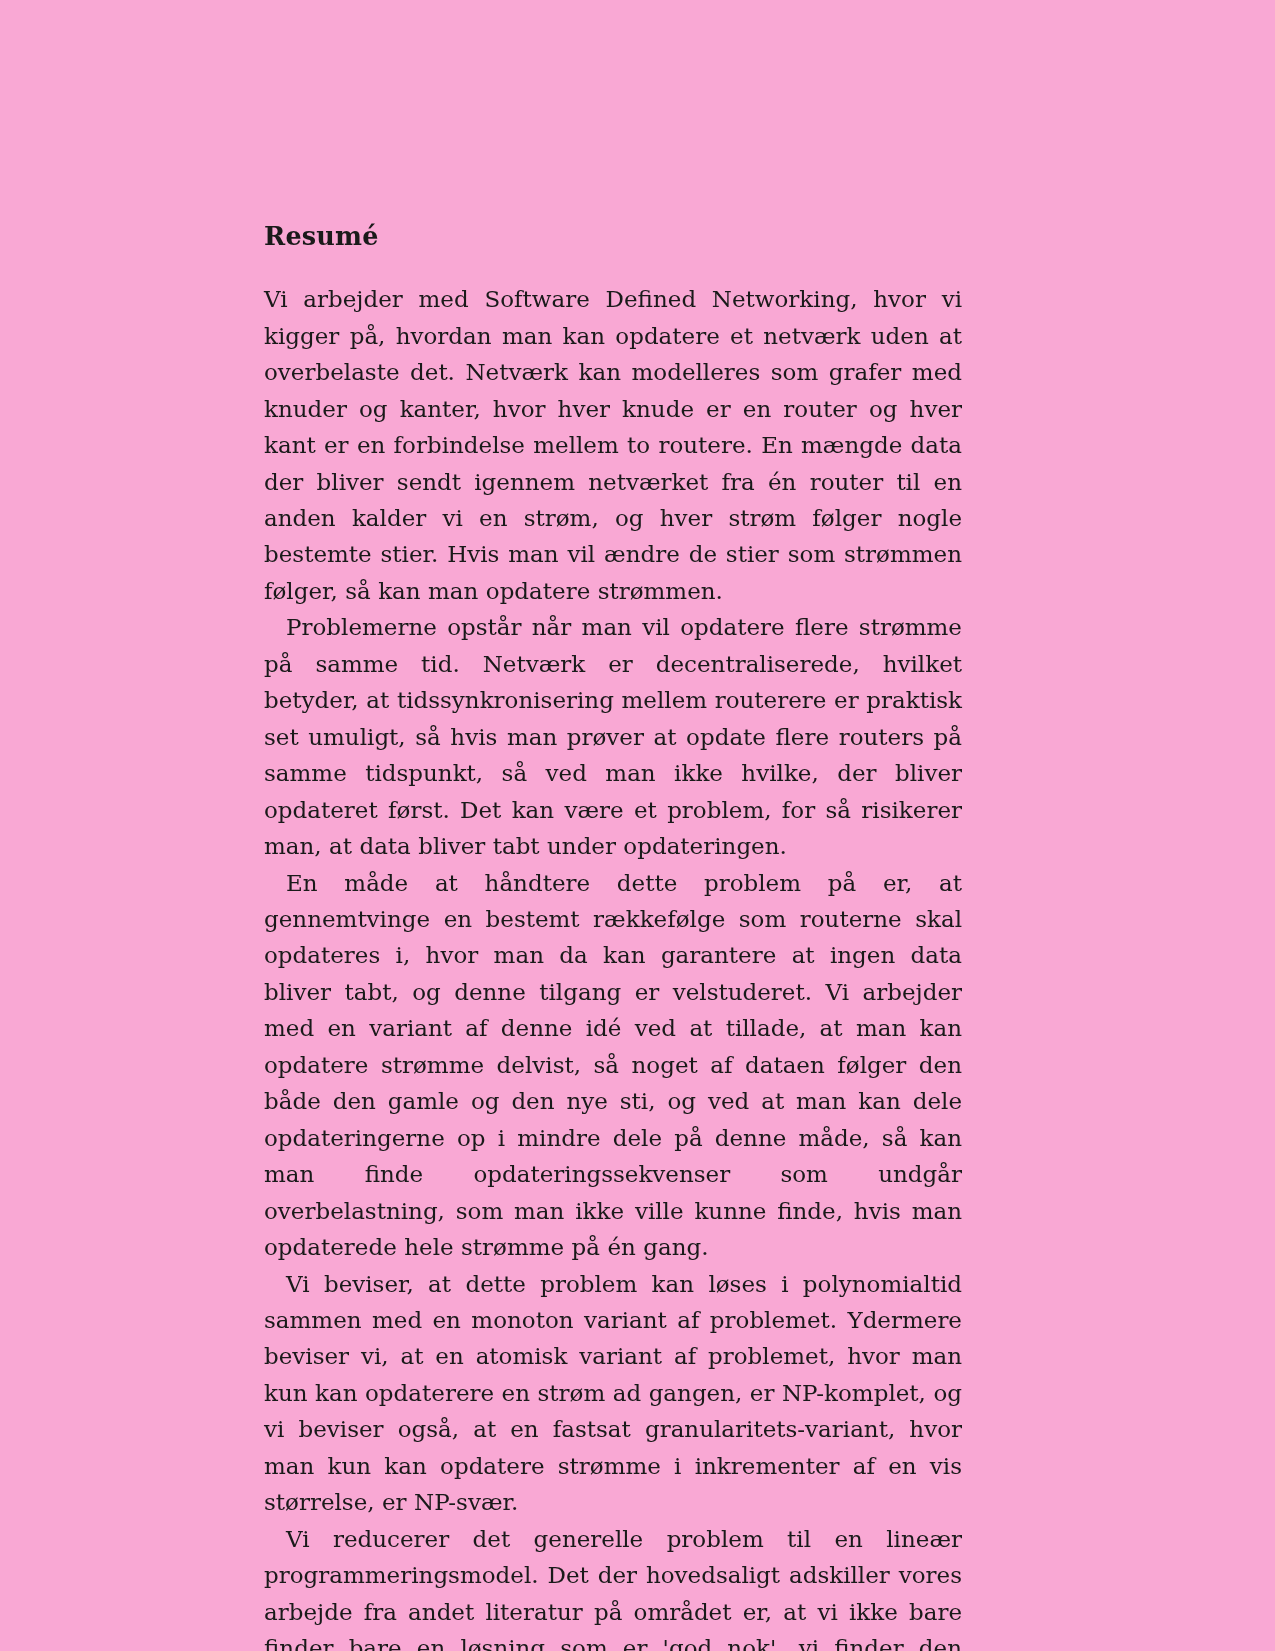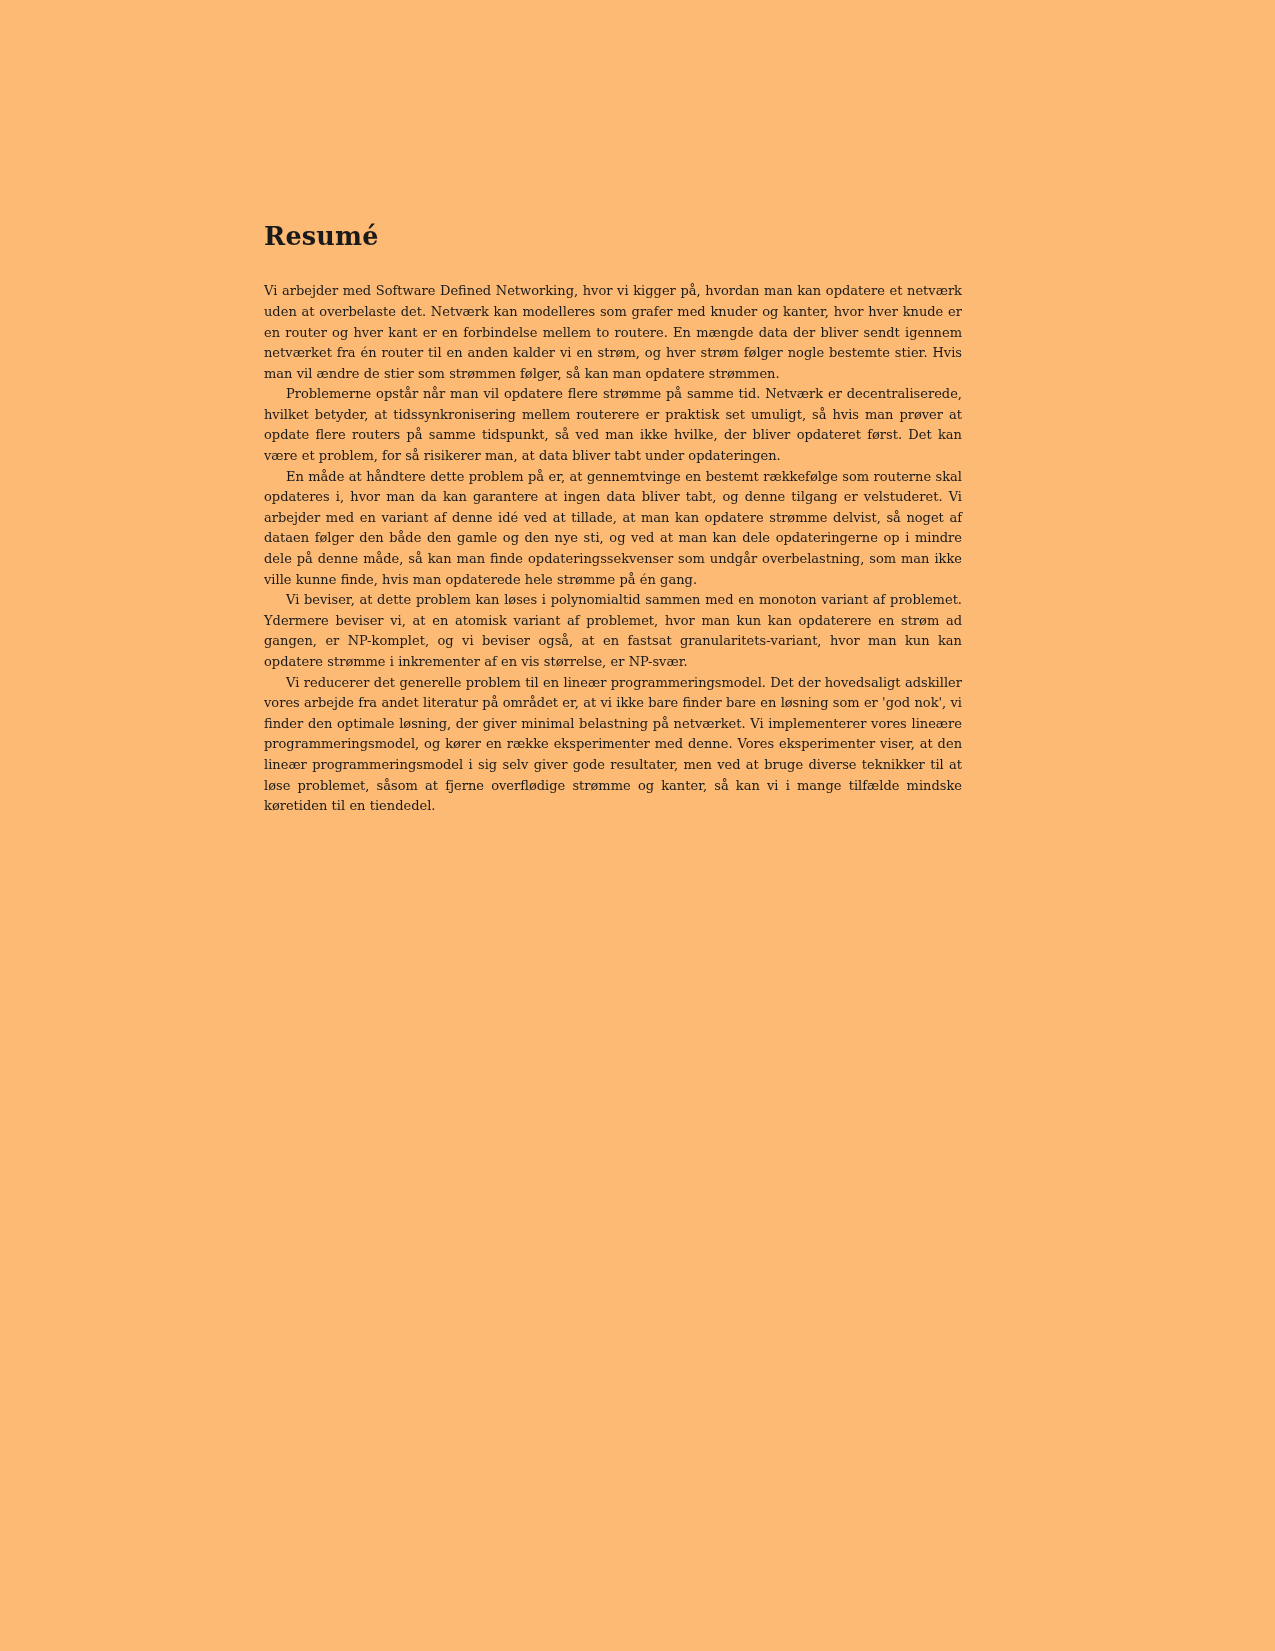--- a/index.html
+++ b/index.html
@@ -14,39 +14,39 @@
     font-family: "DejaVu Serif", "Liberation Serif", serif;
     color: #1a1a1a;
     overflow: hidden;
   }
   .page {
     position: absolute;
     left: 0;
     top: 0;
     width: 1275px;
     height: 1651px;
-    background: #fdba74;
+    background: #f9a8d4;
   }
   .text-block {
     position: absolute;
     left: 264px;
     top: 222px;
     width: 698px;
   }
   .section-heading {
     font-size: 25.5px;
     font-weight: bold;
     letter-spacing: 0.2px;
     margin: 0 0 30px 0;
     line-height: 1.15;
     font-family: "DejaVu Serif", "Liberation Serif", serif;
   }
   p.body-par {
     margin: 0;
-    font-size: 13px;
+    font-size: 23px;
     line-height: 1.585;
     text-align: justify;
     text-justify: inter-word;
     -webkit-hyphens: none;
     hyphens: none;
     word-spacing: 0.1px;
   }
   p.body-par + p.body-par {
     text-indent: 22px;
   }

